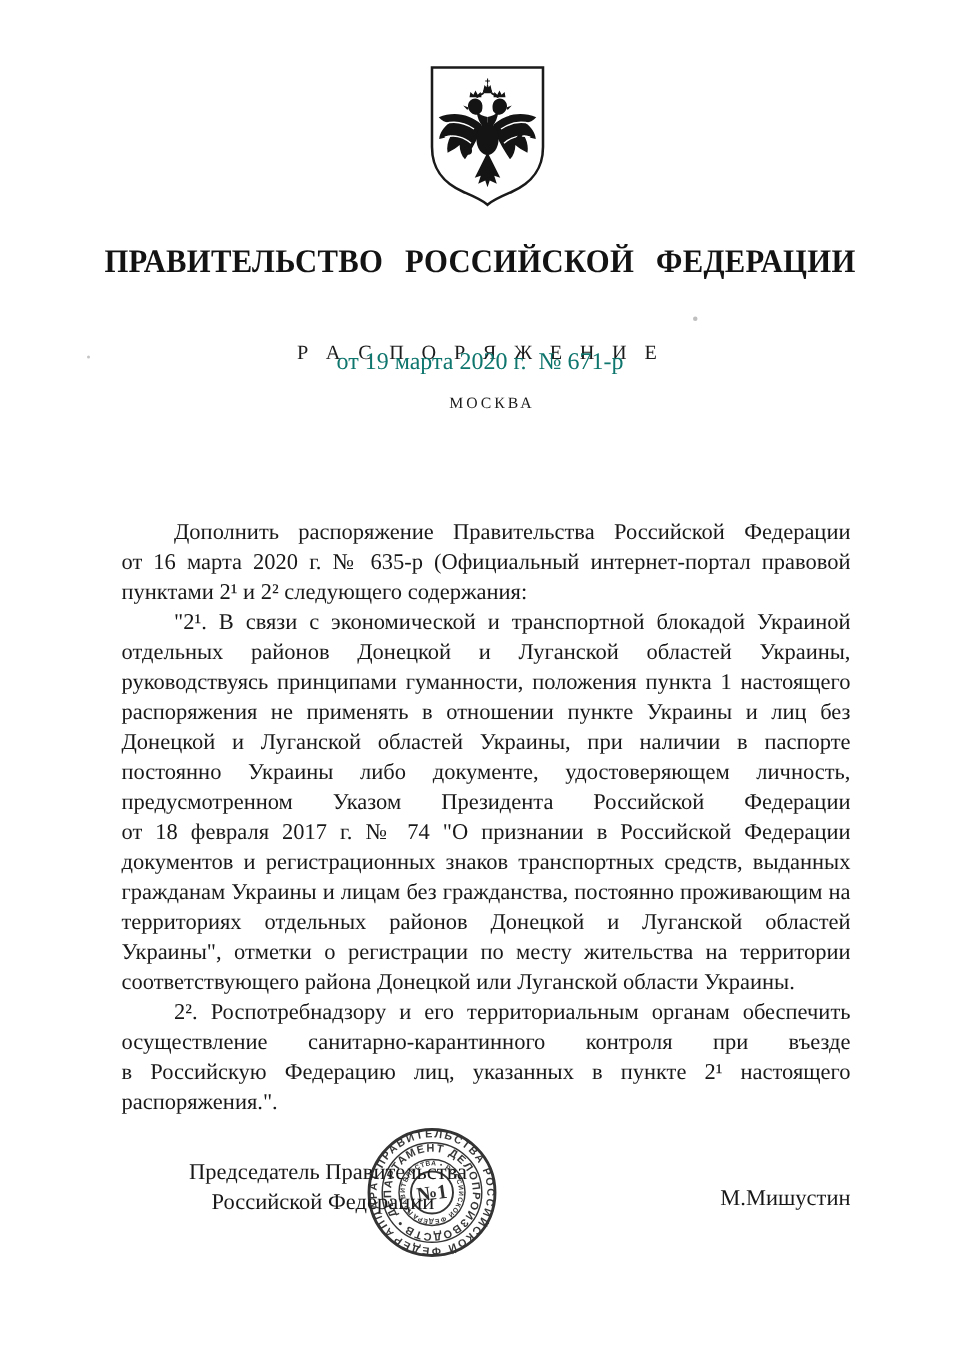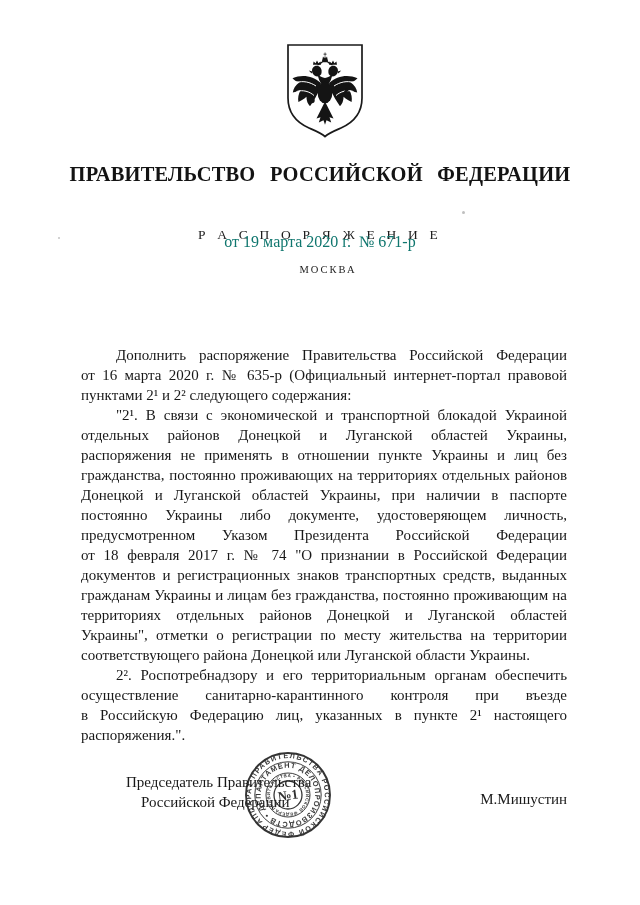--- a/index.html
+++ b/index.html
@@ -100,22 +100,22 @@
   <div class="doctype">Р А С П О Р Я Ж Е Н И Е</div>
   <div class="dateline">от 19 марта 2020 г.&nbsp; № 671-р</div>
   <div class="city">МОСКВА</div>
 
   <div class="body-text">
       <div class="line indent">Дополнить распоряжение Правительства Российской Федерации</div>
       <div class="line">от 16 марта 2020 г. № 635-р (Официальный интернет-портал правовой</div>
       <div class="line end">пунктами 2¹ и 2² следующего содержания:</div>
       <div class="line indent">"2¹. В связи с экономической и транспортной блокадой Украиной</div>
       <div class="line">отдельных районов Донецкой и Луганской областей Украины,</div>
+      <div class="line">руководствуясь принципами гуманности, положения пункта 1 настоящего</div>
       <div class="line">распоряжения не применять в отношении пункте Украины и лиц без</div>
-      <div class="line">гражданства, постоянно проживающих на территориях отдельных районов</div>
       <div class="line">Донецкой и Луганской областей Украины, при наличии в паспорте</div>
       <div class="line">постоянно Украины либо документе, удостоверяющем личность,</div>
       <div class="line">предусмотренном Указом Президента Российской Федерации</div>
       <div class="line">от 18 февраля 2017 г. № 74 "О признании в Российской Федерации</div>
       <div class="line">документов и регистрационных знаков транспортных средств, выданных</div>
       <div class="line">гражданам Украины и лицам без гражданства, постоянно проживающим на</div>
       <div class="line">территориях отдельных районов Донецкой и Луганской областей</div>
       <div class="line">Украины", отметки о регистрации по месту жительства на территории</div>
       <div class="line end">соответствующего района Донецкой или Луганской области Украины.</div>
       <div class="line indent">2². Роспотребнадзору и его территориальным органам обеспечить</div>

